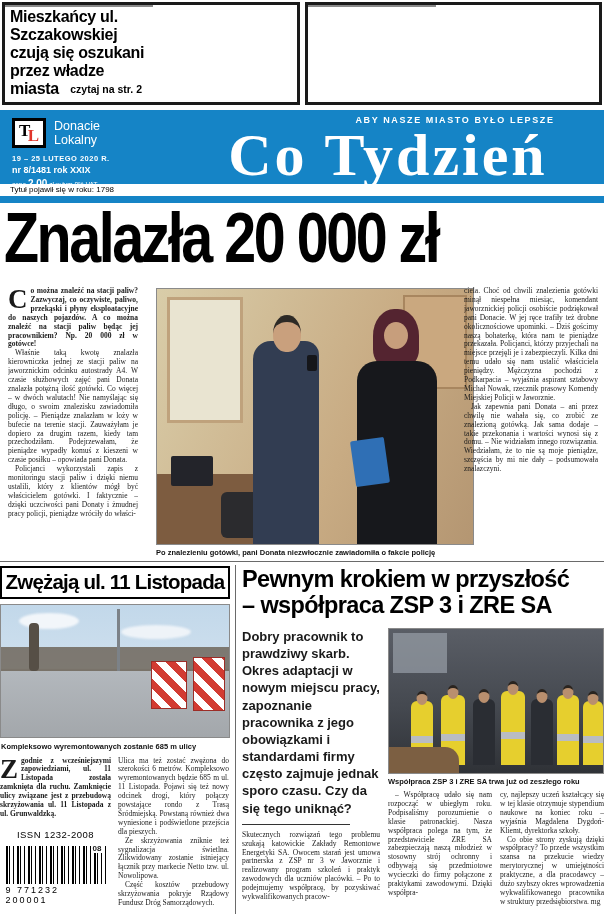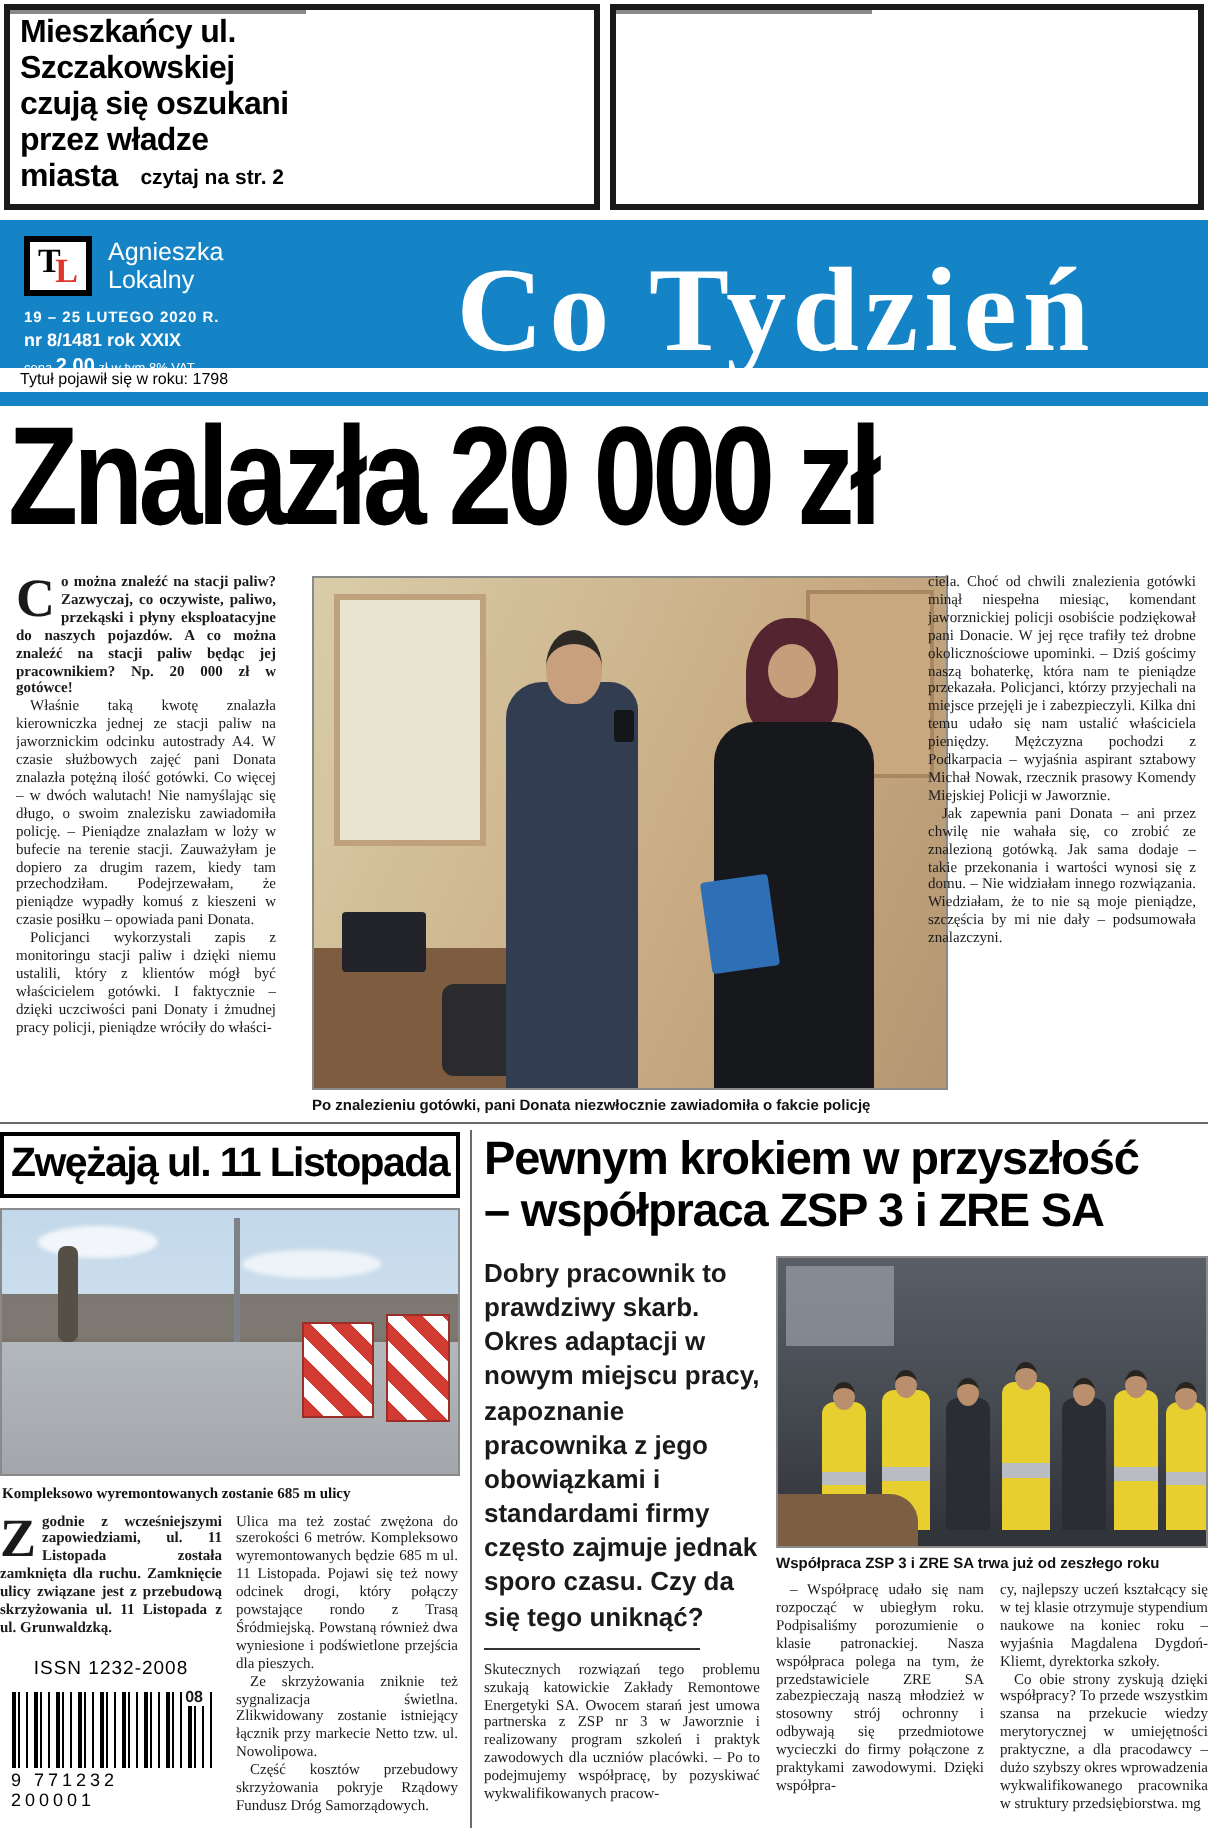--- a/index.html
+++ b/index.html
@@ -98,21 +98,21 @@
               background:linear-gradient(#c2d8ea 0%,#cfe0ee 48%,#b3b8bd 49%,#a3a7ab 100%);}
   .rd-cloud1{left:18px;top:8px;width:60px;height:16px;background:#f2f6fa;border-radius:50%;filter:blur(1px);}
   .rd-cloud2{left:120px;top:20px;width:70px;height:14px;background:#eef3f8;border-radius:50%;filter:blur(1px);}
   .rd-trees{left:0;top:42px;width:230px;height:24px;background:#6f665a;opacity:.85;}
   .rd-tree1{left:28px;top:18px;width:10px;height:48px;background:#564f46;border-radius:4px;}
   .rd-pole{left:116px;top:4px;width:3px;height:62px;background:#7c8288;}
   .rd-barrier1{left:150px;top:56px;width:34px;height:46px;
       background:repeating-linear-gradient(45deg,#d23b32 0 7px,#fff 7px 14px);border:1px solid #9c2d27;}
   .rd-barrier2{left:192px;top:52px;width:30px;height:52px;
       background:repeating-linear-gradient(45deg,#d23b32 0 7px,#fff 7px 14px);border:1px solid #9c2d27;}
-  .street-caption{margin:4px 0 6px 1px;font-family:Liberation Serif, serif;}
+  .street-caption{margin:4px 0 6px 1px;}
   .street-cols{display:flex;gap:7px;}
   .street-col{width:111px;overflow:hidden;}
   .street-col .b{font-weight:700;}
   .issn-block{margin-top:10px;text-align:center;}
   .issn{font:400 9.5px "Liberation Sans",sans-serif;letter-spacing:.5px;color:#000;}
   .barcode{position:relative;width:100px;margin:6px auto 0;}
   .barcode-addon{position:absolute;right:2px;top:-2px;font:700 8px "Liberation Sans",sans-serif;background:#fff;padding:0 2px;}
   .bars{height:38px;margin-top:6px;
         background:repeating-linear-gradient(90deg,#000 0 2px,#fff 2px 3px,#000 3px 4px,#fff 4px 7px,#000 7px 8px,#fff 8px 11px);}
   .barcode-digits{font:400 9px "Liberation Sans",sans-serif;letter-spacing:2px;color:#000;margin-top:1px;text-align:left;}
@@ -178,33 +178,34 @@
   <div class="masthead">
     <div class="mast-left">
       <div class="logo-row">
         <div class="logo-box">
           <div class="inner">
             <span class="logo-t">T</span>
             <span class="logo-l">L</span>
           </div>
         </div>
         <div class="logo-name">
-          <div>Agnieszka</div>
+          <div>Donacie</div>
           <div>Lokalny</div>
         </div>
       </div>
       <div class="date-line">19 – 25 LUTEGO 2020 R.</div>
       <div class="issue-line">nr 8/1481 rok XXIX</div>
       <div class="price-line">
         <span>cena</span>
         <span class="price-value">2,00</span>
         <span>zł w tym 8% VAT</span>
       </div>
       <div class="index-line">nr indeksu 355046 • http://www.ct.jaworzno.pl</div>
     </div>
+    <div class="mast-tagline">ABY NASZE MIASTO BYŁO LEPSZE</div>
     <div class="mast-title">Co Tydzień</div>
     <div class="mast-strip">Tytuł pojawił się w roku: 1798</div>
     <div class="mast-bar"></div>
   </div>
 
   <div class="lead-headline">Znalazła 20 000 zł</div>
 
   <div class="lead-col-left bodytext">
     <p class="b noindent"><span class="dropcap">C</span><span>o można znaleźć na stacji paliw? Zazwyczaj, co oczywiste, paliwo, przekąski i płyny eksploatacyjne do naszych pojazdów. A co można znaleźć na stacji paliw będąc jej pracownikiem? Np. 20 000 zł w gotówce!</span></p>
     <p>Właśnie taką kwotę znalazła kierowniczka jednej ze stacji paliw na jaworznickim odcinku autostrady A4. W czasie służbowych zajęć pani Donata znalazła potężną ilość gotówki. Co więcej – w dwóch walutach! Nie namyślając się długo, o swoim znalezisku zawiadomiła policję. – Pieniądze znalazłam w loży w bufecie na terenie stacji. Zauważyłam je dopiero za drugim razem, kiedy tam przechodziłam. Podejrzewałam, że pieniądze wypadły komuś z kieszeni w czasie posiłku – opowiada pani Donata.</p>

